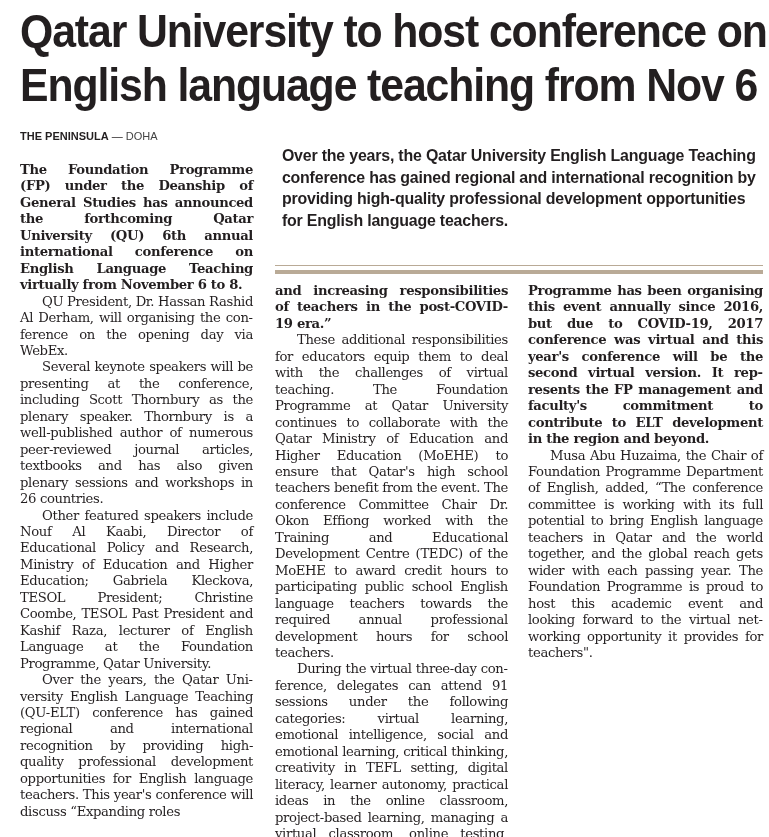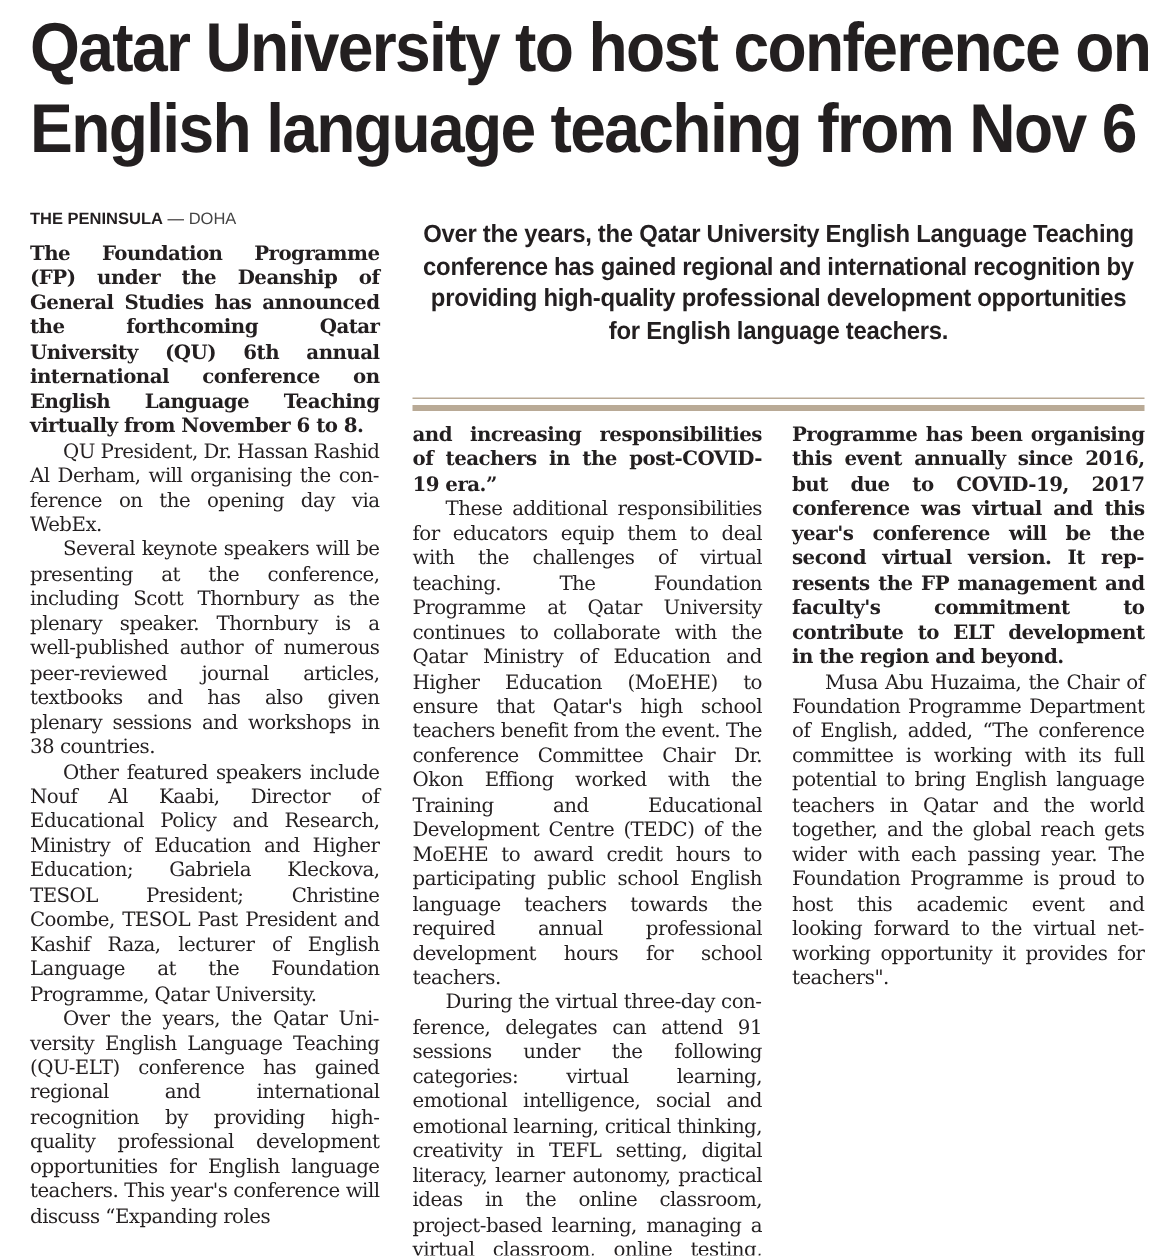--- a/index.html
+++ b/index.html
@@ -6,39 +6,39 @@
   body { width: 769px; height: 837px; position: relative; overflow: hidden; color: #231f20; }
   .headline {
     position: absolute; left: 20px; top: 4px; width: 745px;
     font-family: "Liberation Sans", sans-serif; font-weight: bold;
     font-size: 46px; line-height: 54px; letter-spacing: -1.2px;
     transform: scaleX(0.93); transform-origin: left top;
     color: #231f20; margin: 0;
   }
   .headline span { display: block; white-space: nowrap; }
   .byline {
-    position: absolute; left: 20px; top: 140px;
+    position: absolute; left: 20px; top: 130px;
     font-family: "Liberation Sans", sans-serif; font-size: 11px; color: #231f20;
   }
   .byline .src { font-weight: bold; }
   .byline .loc { font-weight: normal; color: #444; }
   .col {
     position: absolute; font-family: "DejaVu Serif", serif; font-size: 13.2px;
     line-height: 16.45px; text-align: justify; color: #231f20;
     letter-spacing: -0.35px;
   }
   .col p { margin: 0; text-indent: 22px; hyphens: manual; }
   .col p.first { text-indent: 0; font-weight: bold; }
   .col1 { left: 20px; top: 162px; width: 233px; }
   .col2 { left: 275px; top: 283px; width: 233px; }
   .col3 { left: 528px; top: 283px; width: 235px; }
   .pullquote {
     position: absolute; left: 272px; top: 145px; width: 494px;
     font-family: "Liberation Sans", sans-serif; font-weight: bold;
-    font-size: 16.6px; line-height: 21.5px; text-align: center; color: #231f20;
+    font-size: 16.6px; line-height: 21.5px; text-align: left; color: #231f20;
     letter-spacing: -0.2px;
   }
   .pq-text { display: block; transform: scaleX(0.96); transform-origin: center top; }
   .rule-thin { position: absolute; left: 275px; top: 265px; width: 488px; height: 1px; background: #b9aa96; }
   .rule-thick { position: absolute; left: 275px; top: 270px; width: 488px; height: 4px; background: #b9aa96; }
 </style>
 </head>
 <body>
 
 <h1 class="headline">
@@ -52,21 +52,21 @@
 
 <div class="pullquote">
   <span class="pq-text">Over the years, the Qatar University English Language Teaching conference has gained regional and international recognition by providing high-quality professional development opportunities for English language teachers.</span>
 </div>
 <div class="rule-thin"></div>
 <div class="rule-thick"></div>
 
 <div class="col col1">
   <p class="first">The Foundation Programme (FP) under the Deanship of General Studies has announced the forthcoming Qatar University (QU) 6th annual interna­tional conference on English Language Teaching virtually from November 6 to 8.</p>
   <p>QU President, Dr. Hassan Rashid Al Derham, will organising the con­ference on the opening day via WebEx.</p>
-  <p>Several keynote speakers will be presenting at the conference, including Scott Thornbury as the plenary speaker. Thornbury is a well-published author of numerous peer-reviewed journal articles, textbooks and has also given plenary sessions and workshops in 38 countries.</p>
+  <p>Several keynote speakers will be presenting at the conference, including Scott Thornbury as the plenary speaker. Thornbury is a well-published author of numerous peer-reviewed journal articles, textbooks and has also given plenary sessions and workshops in 26 countries.</p>
   <p>Other featured speakers include Nouf Al Kaabi, Director of Educational Policy and Research, Ministry of Edu­cation and Higher Education; Gabriela Kleckova, TESOL President; Christine Coombe, TESOL Past President and Kashif Raza, lecturer of English Lan­guage at the Foundation Programme, Qatar University.</p>
   <p>Over the years, the Qatar Uni­versity English Language Teaching (QU-ELT) conference has gained regional and international recognition by providing high-quality professional development opportunities for English language teachers. This year's con­ference will discuss “Expanding roles</p>
 </div>
 
 <div class="col col2">
   <p class="first">and increasing responsibilities of teachers in the post-COVID-19 era.”</p>
   <p>These additional responsibilities for educators equip them to deal with the challenges of virtual teaching. The Foundation Programme at Qatar Uni­versity continues to collaborate with the Qatar Ministry of Education and Higher Education (MoEHE) to ensure that Qatar's high school teachers benefit from the event. The conference Committee Chair Dr. Okon Effiong worked with the Training and Educa­tional Development Centre (TEDC) of the MoEHE to award credit hours to participating public school English lan­guage teachers towards the required annual professional development hours for school teachers.</p>
   <p>During the virtual three-day con­ference, delegates can attend 91 ses­sions under the following categories: virtual learning, emotional intelligence, social and emotional learning, critical thinking, creativity in TEFL setting, digital literacy, learner autonomy, practical ideas in the online classroom, project-based learning, managing a virtual classroom, online testing, and assessment, online tools to enhance learning, professional development and leadership.</p>
 
 </div>

